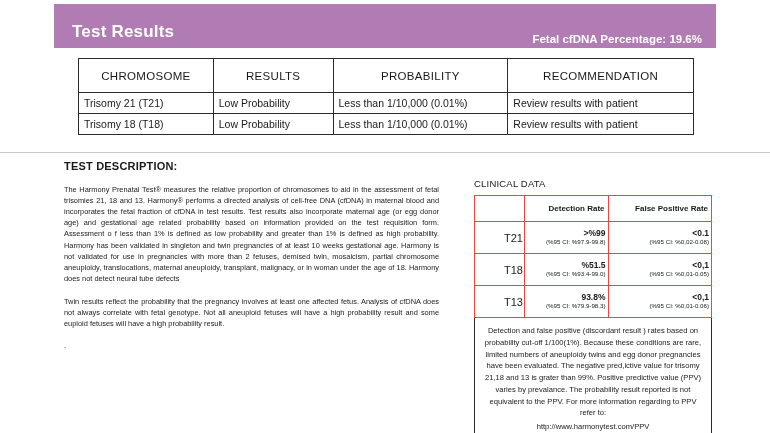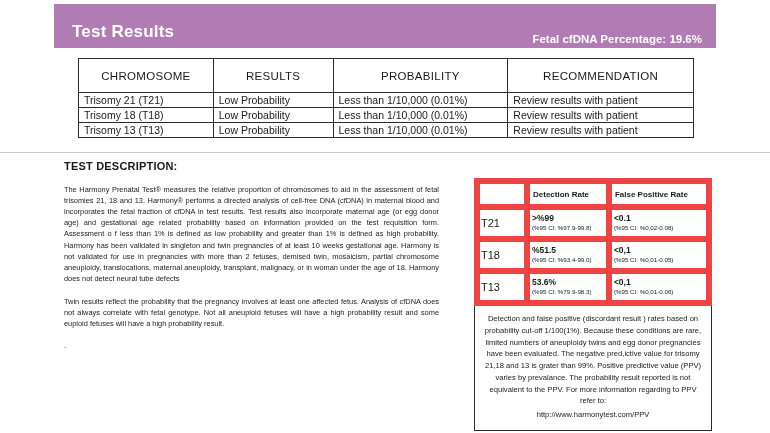--- a/index.html
+++ b/index.html
@@ -62,21 +62,21 @@
   }
   table.results th {
     font-size: 11.5px;
     text-align: center;
     height: 34px;
     padding: 2px 4px;
     letter-spacing: .3px;
   }
   table.results td {
     font-size: 10.5px;
-    height: 15px;
+    height: 21px;
     padding: 1px 5px;
     white-space: nowrap;
   }
   .col-chrom { width: 135px; }
   .col-res { width: 120px; }
   .col-prob { width: 175px; }
   .col-rec { width: 186px; }
 
   
   .divider {
@@ -126,22 +126,22 @@
     margin-bottom: 6px;
     letter-spacing: .2px;
   }
   table.clinical-table {
     width: 238px;
     border-collapse: collapse;
     background: #fff;
   }
   table.clinical-table th,
   table.clinical-table td {
-    border: 6px solid #ef4444;
-    text-align: left;
+    border: 1px solid #ef4444;
+    text-align: right;
     vertical-align: middle;
   }
   table.clinical-table th {
     font-size: 8px;
     font-weight: bold;
     height: 26px;
     padding: 2px 3px;
   }
   .ct-label {
     width: 50px;
@@ -205,40 +205,35 @@
         <td>Low Probability</td>
         <td>Less than 1/10,000 (0.01%)</td>
         <td>Review results with patient</td>
       </tr>
       <tr>
         <td>Trisomy 18 (T18)</td>
         <td>Low Probability</td>
         <td>Less than 1/10,000 (0.01%)</td>
         <td>Review results with patient</td>
       </tr>
-      <tr>
-        <td>Trisomy 13 (T13)</td>
-        <td>Low Probability</td>
-        <td>Less than 1/10,000 (0.01%)</td>
-        <td>Review results with patient</td>
-      </tr>
     </tbody>
   </table>
 </div>
 
 <div class="divider"></div>
 
 <div class="desc">
   <h2>TEST DESCRIPTION:</h2>
   <p>The Harmony Prenatal Test® measures the relative proportion of chromosomes to aid in the assessment of fetal trisomies 21, 18 and 13. Harmony® performs a directed analysis of cell-free DNA (cfDNA) in maternal blood and incorporates the fetal fraction of cfDNA in test results. Test results also incorporate maternal age  (or egg donor age) and gestational age related probability based on information provided on the test requisition form. Assessment o f  less than 1% is defined as low probability and  greater than 1% is defined as high probability. Harmony has been validated in singleton and twin pregnancies of at least 10 weeks gestational age. Harmony is not validated for use in pregnancies with more than 2 fetuses, demised twin, mosaicism, partial chromosome aneuploidy, translocations, maternal aneuploidy, transplant, malignacy, or in woman under the age of 18. Harmony does not detect neural tube defects</p>
   <p>Twin results reflect the probability  that the pregnancy involves at least one affected fetus. Analysis of cfDNA  does not always correlate with fetal genotype. Not all aneuploid fetuses will have a high probability result and some euploid fetuses will have a high probability result.</p>
   <div class="dot">.</div>
 </div>
 
 <div class="clinical">
+  <div class="clinical-title">CLINICAL DATA</div>
   <table class="clinical-table">
     <thead>
       <tr>
         <th class="ct-label"></th>
         <th>Detection Rate</th>
         <th>False Positive Rate</th>
       </tr>
     </thead>
     <tbody>
       <tr>
@@ -259,21 +254,21 @@
           <span class="ct-ci">(%95 CI: %93.4-99.0)</span>
         </td>
         <td class="ct-val">
           <span class="ct-main">&lt;0,1</span>
           <span class="ct-ci">(%95 CI: %0,01-0.05)</span>
         </td>
       </tr>
       <tr>
         <td class="ct-label">T13</td>
         <td class="ct-val">
-          <span class="ct-main plain">53.6%</span>
+          <span class="ct-main plain">93.8%</span>
           <span class="ct-ci">(%95 CI: %79.9-98.3)</span>
         </td>
         <td class="ct-val">
           <span class="ct-main">&lt;0,1</span>
           <span class="ct-ci">(%95 CI: %0,01-0.06)</span>
         </td>
       </tr>
     </tbody>
   </table>
   <div class="clinical-note">

